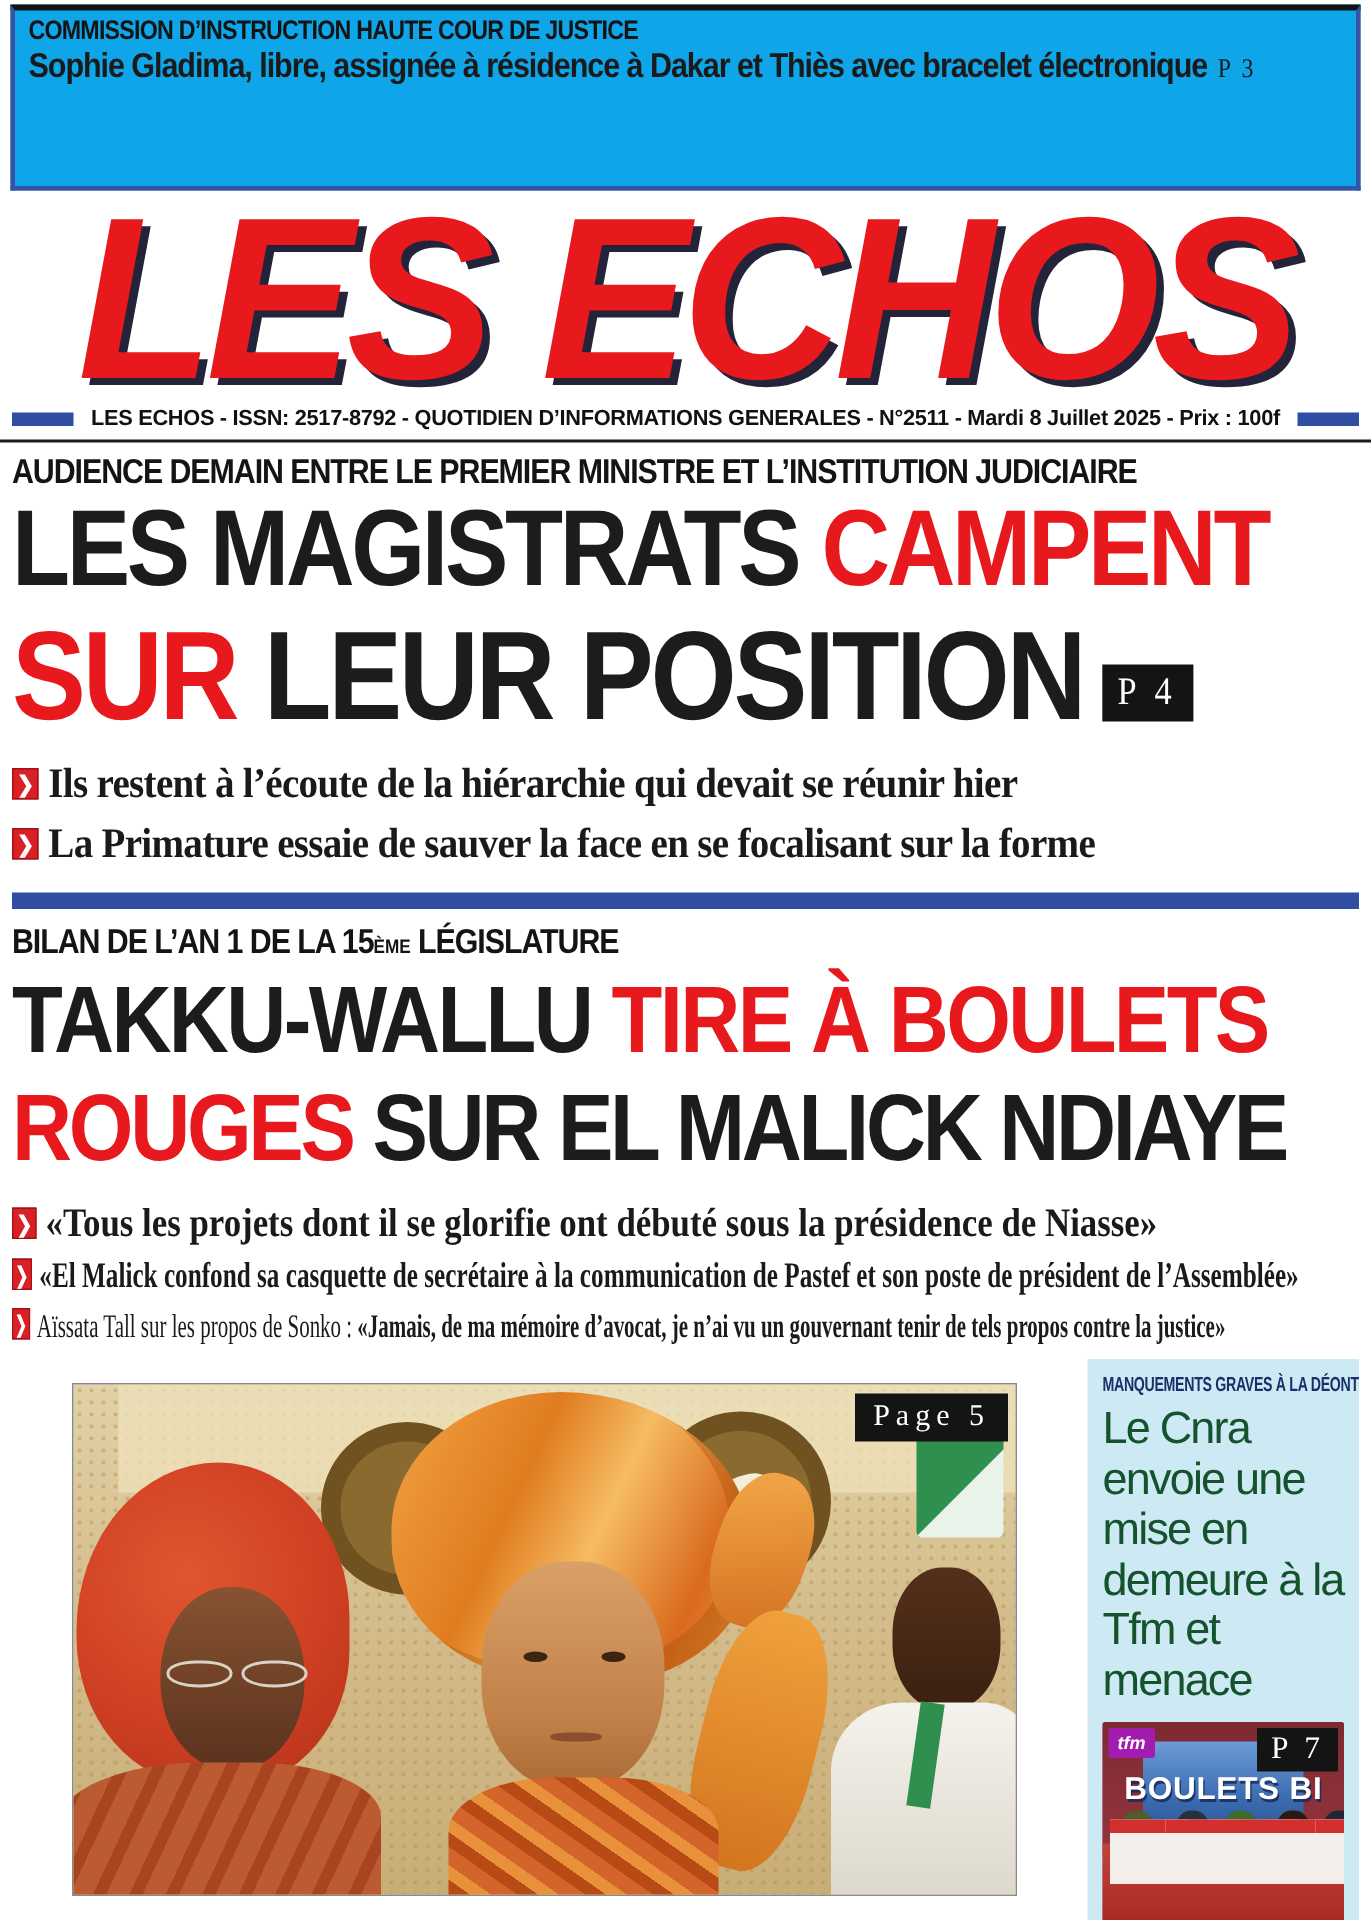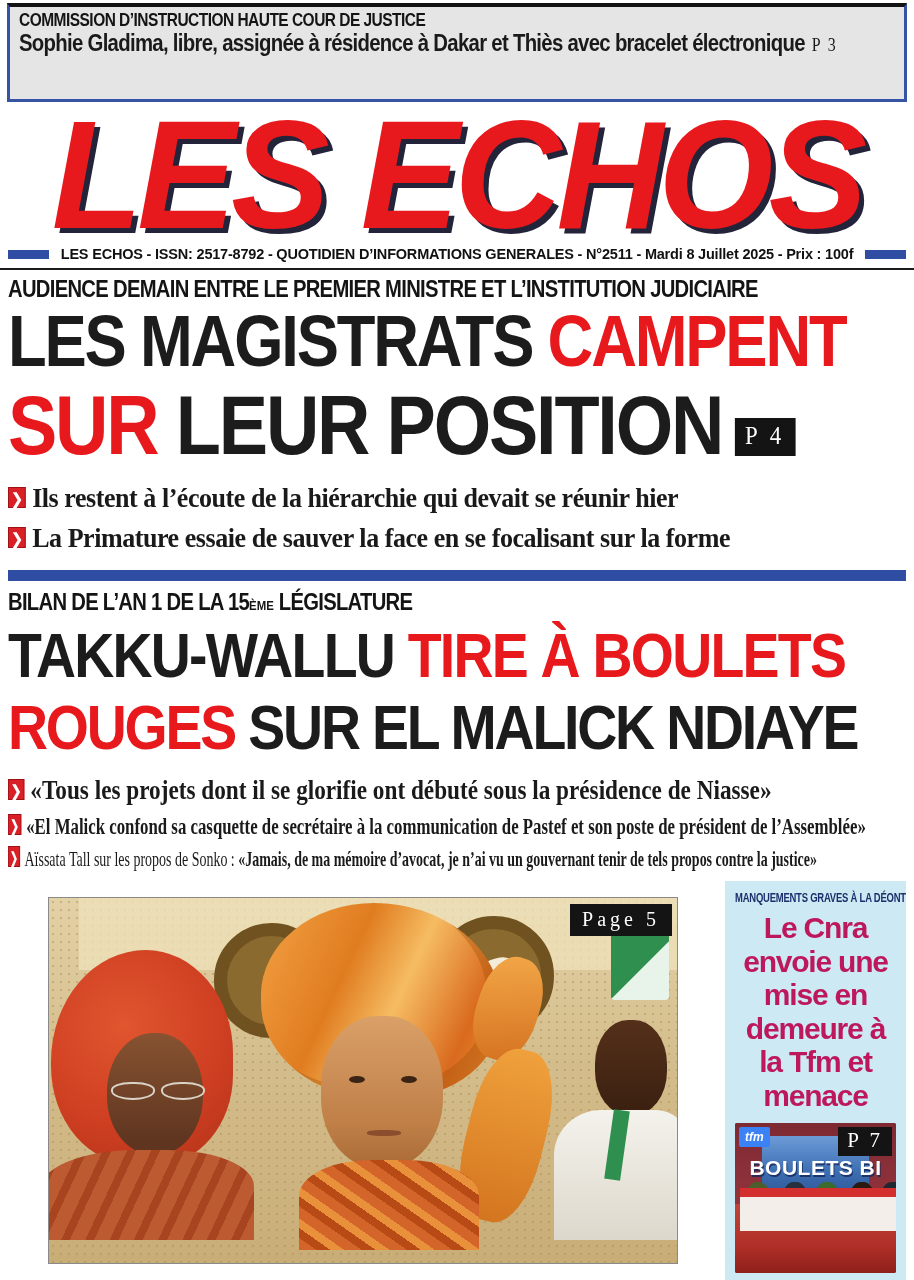--- a/index.html
+++ b/index.html
@@ -4,23 +4,23 @@
 <style>
   html,body{margin:0;padding:0;background:#e9e9e9;}
   .page{
     width:914px;height:1280px;background:#ffffff;margin:0 auto;
     position:relative;overflow:hidden;display:flex;flex-direction:column;
     font-family:"Liberation Sans", sans-serif;color:#141414;
   }
   
   .teasers{display:flex;gap:10px;padding:3px 7px 0 7px;}
   .teaser{
-    flex:1;box-sizing:border-box;height:99px;
+    flex:1;box-sizing:border-box;height:124px;
     border:3px solid #3753a4;border-top:4px solid #121212;
-    padding:2px 9px 4px 9px;overflow:hidden;background:#e5e5e5;
+    padding:2px 9px 4px 9px;overflow:hidden;background:#0ea5e9;
   }
   .teaser-kicker{
     font-weight:bold;font-size:18px;letter-spacing:-0.6px;white-space:nowrap;
     transform:scaleX(0.86);transform-origin:left center;color:#141414;line-height:22px;
   }
   .teaser-title{
     font-weight:bold;font-size:23px;line-height:1.08;letter-spacing:-0.8px;
     width:113%;transform:scaleX(0.885);transform-origin:left top;color:#1a1a1a;
   }
   .pref{font-family:"Liberation Serif",serif;font-weight:normal;font-size:18px;margin-left:8px;letter-spacing:2px;}
@@ -117,37 +117,37 @@
   .rm-body{position:absolute;left:505px;top:212px;width:135px;height:130px;border-radius:35% 25% 0 0;
     background:linear-gradient(180deg,#f4f2ec,#ddd8cc);}
   .rm-sash{position:absolute;left:560px;top:212px;width:16px;height:70px;background:#2f8f4e;transform:rotate(8deg);}
   .photo .page-badge{position:absolute;top:6px;right:5px;margin:0;font-size:20px;z-index:5;}
   
   .cnra{flex:1;background:#cde9f4;box-sizing:border-box;padding:8px 10px 10px 10px;display:flex;flex-direction:column;overflow:hidden;}
   .cnra-kicker{
     font-weight:bold;font-size:13.5px;letter-spacing:-0.3px;white-space:nowrap;color:#1c2f6b;
     transform:scaleX(0.70);transform-origin:left center;line-height:18px;
   }
-  .cnra-headline{margin:4px 0 10px 0;font-size:30px;line-height:1.12;letter-spacing:-1.2px;color:#be185d;font-weight:bold;text-align:center;}
+  .cnra-headline{margin:4px 0 10px 0;font-size:30px;line-height:1.12;letter-spacing:-1.2px;color:#14532d;font-weight:normal;}
   .tv{position:relative;flex:1;min-height:150px;background:#9d2c31;overflow:hidden;border-radius:2px;}
   .tv-wall{position:absolute;left:0;right:0;top:0;height:58%;background:linear-gradient(180deg,#7e2a33,#93343c);}
   .tv-screen{
     position:absolute;left:17%;right:17%;top:9%;height:42%;
     background:linear-gradient(180deg,#6d9bd8 0%,#3b6cb0 60%,#2c5592 100%);
     display:flex;align-items:center;justify-content:center;
   }
   .tv-title{color:#fff;font-weight:bold;font-size:21px;letter-spacing:0.5px;text-shadow:1px 2px 0 rgba(20,40,90,.8);white-space:nowrap;}
   .tv-floor{position:absolute;left:0;right:0;bottom:0;height:46%;background:linear-gradient(180deg,#c04238 0%,#b03028 60%,#8f1f1a 100%);}
   .desk{position:absolute;width:52px;height:34px;background:#f3eeea;border-top:9px solid #d32f2f;bottom:28%;}
   .d1{left:3%;} .d2{left:26%;} .d3{left:44%;width:60px;} .d4{left:68%;} .d5{left:88%;width:40px;}
   .panelist{position:absolute;width:26px;height:40px;border-radius:45% 45% 30% 30%;background:#2b1a12;bottom:34%;}
   .p1{left:6%;background:#4d5d2e;} .p2{left:29%;background:#27313d;} .p3{left:49%;background:#3c6b2f;} .p4{left:71%;} .p5{left:90%;background:#1f2733;}
   .tv .page-badge{position:absolute;top:4px;right:4px;margin:0;font-size:21px;padding:3px 9px 5px 9px;letter-spacing:3px;z-index:4;}
   .tfm-logo{
-    position:absolute;top:4px;left:4px;background:#3b82f6;color:#fff;font-weight:bold;font-style:italic;
+    position:absolute;top:4px;left:4px;background:#a21caf;color:#fff;font-weight:bold;font-style:italic;
     font-size:12px;line-height:1;padding:4px 6px;border-radius:2px;z-index:4;
   }
 </style>
 </head>
 <body>
 
 <div class="page">
 
   <header class="teasers">
     <article class="teaser">

